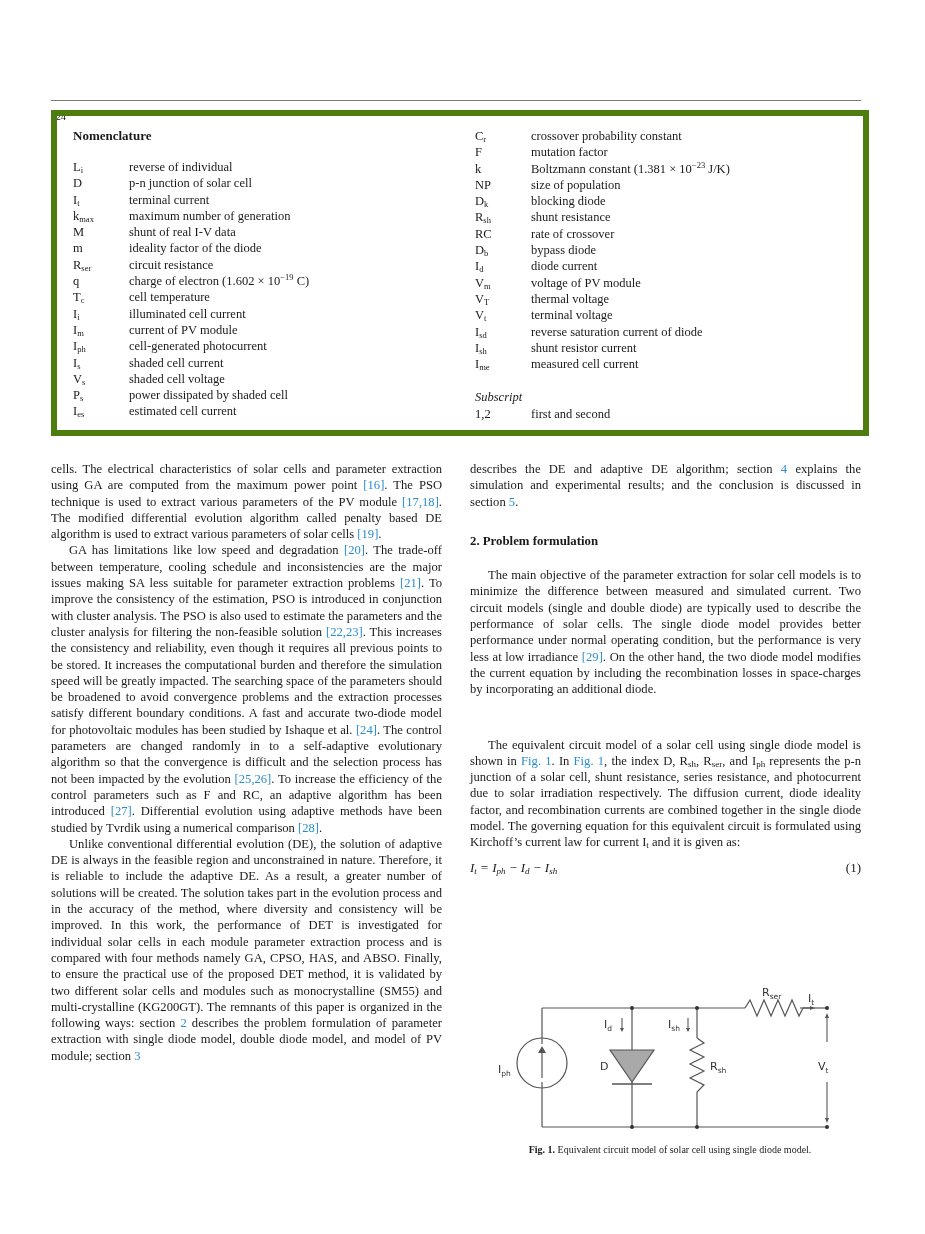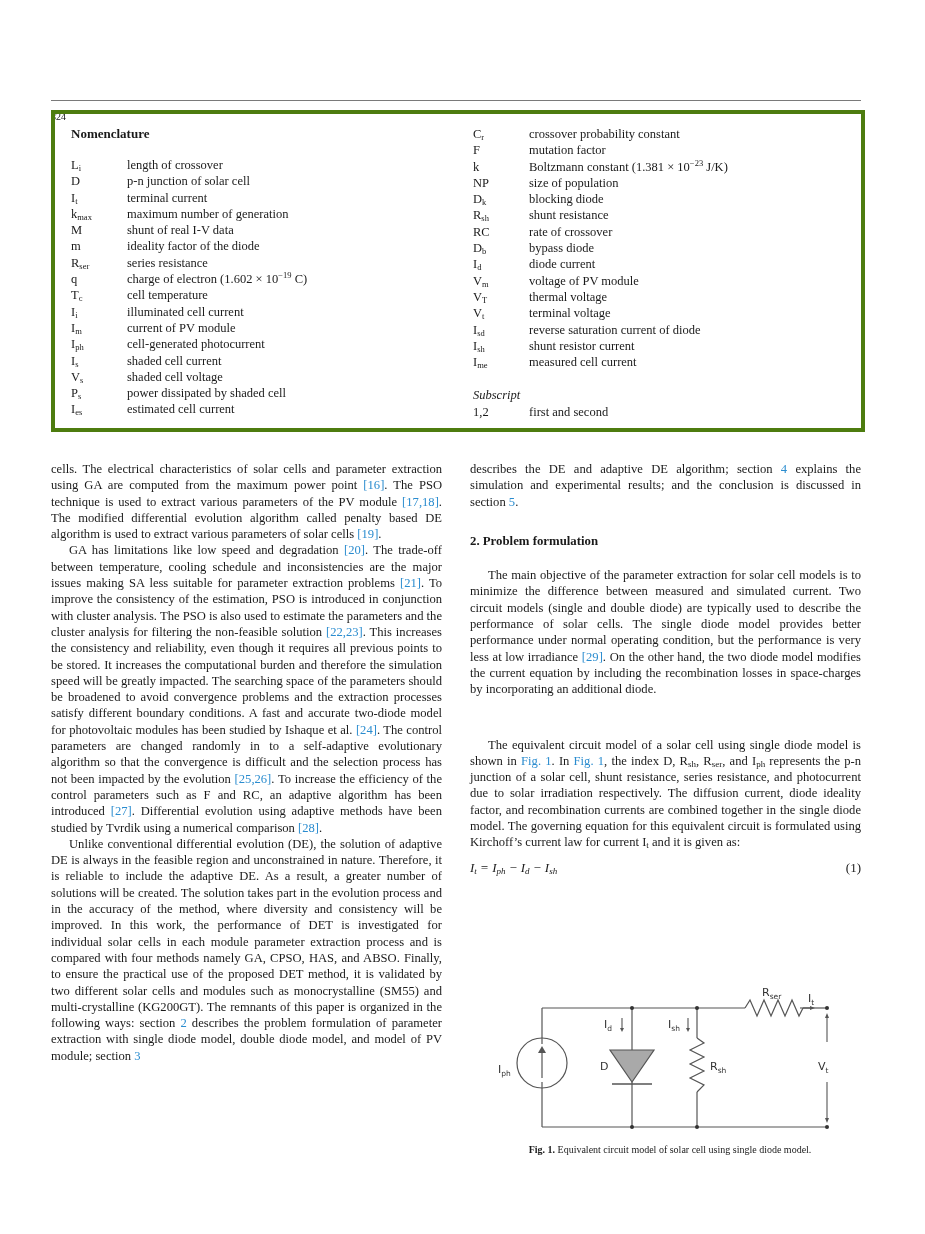--- a/index.html
+++ b/index.html
@@ -6,21 +6,21 @@
   body { width: 925px; height: 1234px; position: relative; overflow: hidden;
          font-family: "DejaVu Serif", "Liberation Serif", serif; color: #1a1a1a; }
   .running-head { position: absolute; top: 73px; left: 51px; width: 810px; height: 14px;
          font-family: "Liberation Serif", serif; font-size: 10px; }
   .running-head .page-num { position: absolute; left: 0; top: 12px; margin-top: 26px; }
   .running-head .journal { position: absolute; left: 0; right: 0; text-align: center; font-style: italic; }
   .head-rule { position: absolute; top: 100px; left: 51px; width: 810px; height: 0;
          border-top: 1px solid #7a7a7a; }
 
   .nomenclature-box { position: absolute; top: 110px; left: 51px; width: 806px; height: 314px;
-         border: 4px solid #4d7c0f; box-sizing: content-box; }
+         border: 6px solid #4d7c0f; box-sizing: content-box; }
   .nomenclature-box .col { position: absolute; top: 0; }
   .nomenclature-box .col-left { left: 16px; width: 380px; }
   .nomenclature-box .col-right { left: 418px; width: 380px; }
   .nom-title { font-family: "Liberation Serif", serif; font-weight: bold; font-size: 13px;
          position: absolute; top: 12px; left: 0; }
   .nom-list { position: absolute; left: 0; margin: 0; padding: 0; list-style: none;
          font-family: "Liberation Serif", serif; font-size: 12.5px; line-height: 16.3px; }
   .nom-list li { position: relative; height: 16.3px; white-space: nowrap; }
   .nom-list .sym { position: absolute; left: 0; }
   .nom-list .def { position: absolute; left: 56px; }
@@ -58,21 +58,21 @@
   <span class="page-num">824</span>
 </div>
 <div class="head-rule"></div>
 
 <div class="nomenclature-box">
   <div class="col col-left">
     <div class="nom-title">Nomenclature</div>
     <ul class="nom-list" id="nom-left" style="top:43px;">
         <li>
           <span class="sym">L<sub>i</sub></span>
-          <span class="def">length of crossover</span>
+          <span class="def">reverse of individual</span>
         </li>
         <li>
           <span class="sym">D</span>
           <span class="def">p-n junction of solar cell</span>
         </li>
         <li>
           <span class="sym">I<sub>t</sub></span>
           <span class="def">terminal current</span>
         </li>
         <li>
@@ -82,21 +82,21 @@
         <li>
           <span class="sym">M</span>
           <span class="def">shunt of real I-V data</span>
         </li>
         <li>
           <span class="sym">m</span>
           <span class="def">ideality factor of the diode</span>
         </li>
         <li>
           <span class="sym">R<sub>ser</sub></span>
-          <span class="def">series resistance</span>
+          <span class="def">circuit resistance</span>
         </li>
         <li>
           <span class="sym">q</span>
           <span class="def">charge of electron (1.602 × 10<sup>−19</sup> C)</span>
         </li>
         <li>
           <span class="sym">T<sub>c</sub></span>
           <span class="def">cell temperature</span>
         </li>
         <li>

